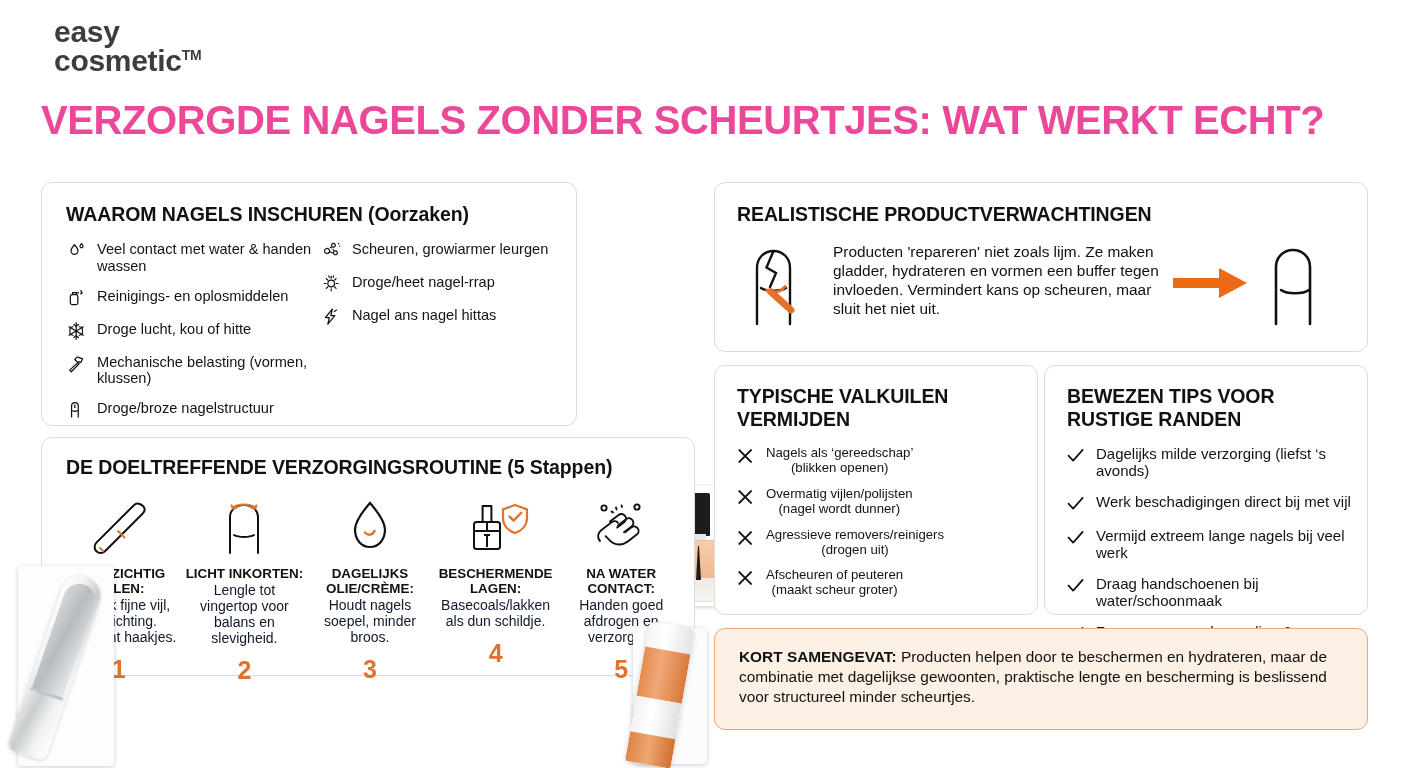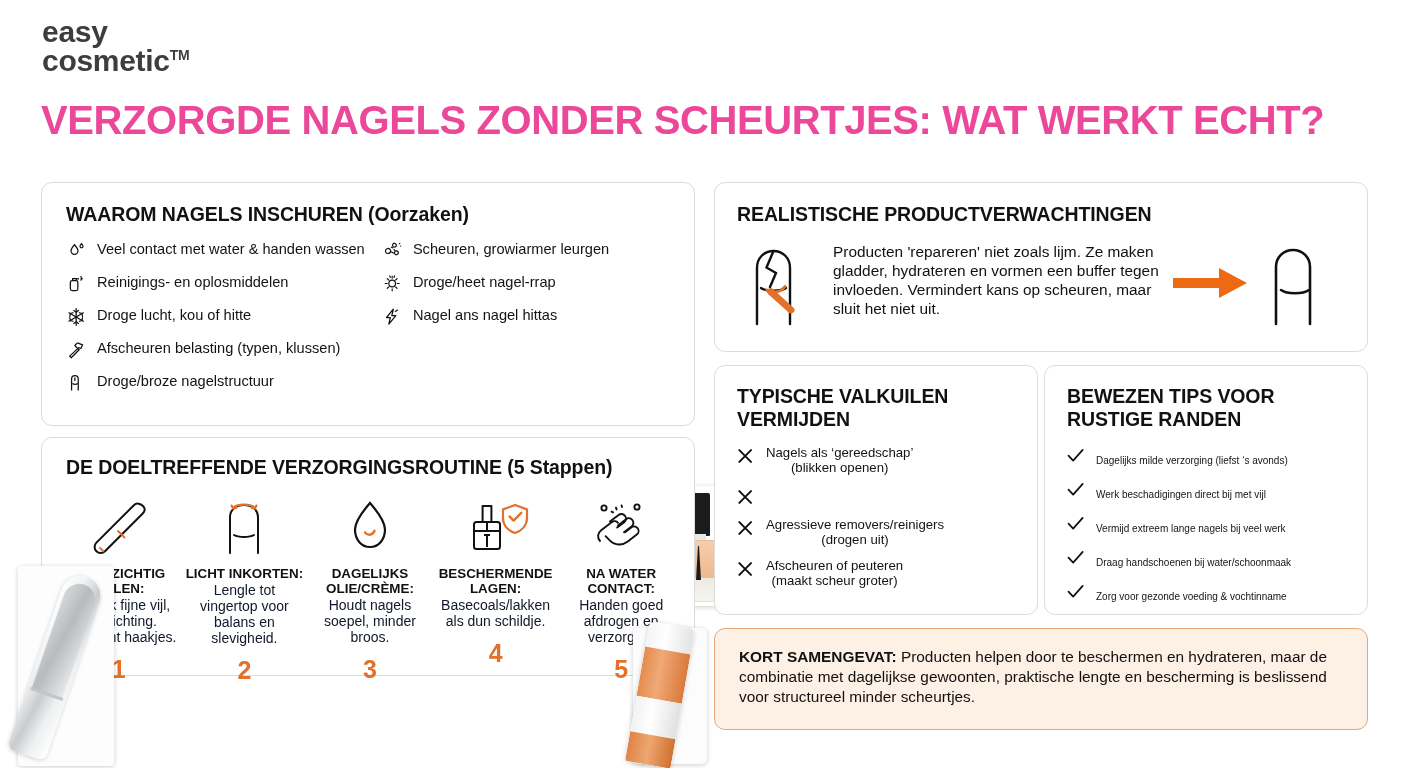--- a/index.html
+++ b/index.html
@@ -5,21 +5,21 @@
   * { box-sizing: border-box; margin: 0; padding: 0; }
   html, body {
     width: 1408px; height: 768px;
     background: #ffffff;
     font-family: "Liberation Sans", sans-serif;
     overflow: hidden;
   }
   #root { position: relative; width: 1408px; height: 768px; background:#fff; }
 
   
-  .logo { position:absolute; left:42px; top:18px; line-height:0.96; }
+  .logo { position:absolute; left:54px; top:18px; line-height:0.96; }
   .logo-l1, .logo-l2 { font-size:30px; font-weight:600; color:#3d3d3d; letter-spacing:-0.3px; }
   .logo-tm { font-size:14px; vertical-align:super; font-weight:600; }
   .main-title {
     position:absolute; left:41px; top:98px; width:1330px;
     font-size:40px; font-weight:800; color:#ec4899;
     letter-spacing:-0.4px; white-space:nowrap;
   }
 
   
   .panel {
@@ -34,24 +34,24 @@
   
   .ilist { list-style:none; }
   .ilist li {
     display:flex; align-items:flex-start; gap:9px;
     font-size:14.6px; color:#131313; line-height:1.15;
   }
   .ico { flex:0 0 auto; width:22px; height:20px; display:block; }
   .ico svg { display:block; width:100%; height:100%; }
 
   
-  #p-causes { left:41px; top:182px; width:654px; height:244px; }
+  #p-causes { left:41px; top:182px; width:536px; height:244px; }
   #p-causes .panel-title { position:absolute; left:24px; top:20px; }
   .causes-cols { position:absolute; left:24px; top:58px; right:16px; display:flex; }
-  .causes-col-a { width:320px;text-align:center; }
+  .causes-col-a { width:320px; }
   .causes-col-b { width:300px; }
   .causes-col-a li, .causes-col-b li { margin-bottom:13px; }
 
   
   #p-routine { left:41px; top:437px; width:654px; height:239px; }
   #p-routine .panel-title { position:absolute; left:24px; top:18px; }
   .steps { position:absolute; left:14px; top:58px; right:10px; display:flex; }
   .step { flex:1 1 0; text-align:center; padding:0 4px; }
   .step-ico { height:64px; display:flex; align-items:center; justify-content:center; }
   .step-ico svg { display:block; }
@@ -69,21 +69,21 @@
   
   #p-pitfall { left:714px; top:365px; width:324px; height:250px; }
   #p-pitfall .panel-title { position:absolute; left:22px; top:19px; right:14px; }
   #p-pitfall .ilist { position:absolute; left:20px; top:80px; right:12px; }
   #p-pitfall .ilist li { margin-bottom:11px; font-size:13.2px; line-height:1.13;text-align:center; }
 
   
   #p-tips { left:1044px; top:365px; width:324px; height:250px; }
   #p-tips .panel-title { position:absolute; left:22px; top:19px; right:12px; }
   #p-tips .ilist { position:absolute; left:20px; top:80px; right:8px; }
-  #p-tips .ilist li { margin-bottom:14px; font-size:10px; line-height:1.13;align-items:flex-end; }
+  #p-tips .ilist li { margin-bottom:14px; font-size:15px; line-height:1.13; }
 
   
   #p-summary {
     position:absolute; left:714px; top:628px; width:654px; height:102px;
     background:#fdf0e5; border:1.5px solid #e8a77a; border-radius:11px;
   }
   .summary-text {
     position:absolute; left:24px; top:18px; right:20px;
     font-size:15.4px; color:#111; line-height:1.3;
   }
@@ -154,21 +154,21 @@
           <span>Droge lucht, kou of hitte</span>
         </li>
         <li>
           <span class="ico">
             <svg viewBox="0 0 24 24" fill="none" stroke="#111" stroke-width="1.5" stroke-linejoin="round">
               <path d="M12.5 3.4l6.2 2.4-2.1 4.4-2.5-1-1.2 1.2"></path>
               <path d="M12.9 10.4L3.2 19.4l1.9 1.9 9.5-9.6z"></path>
               <path d="M12.5 3.4L9.4 6.6l3.5 3.8"></path>
             </svg>
           </span>
-          <span>Afscheuren belasting (typen, klussen)</span>
+          <span>Mechanische belasting (vormen, klussen)</span>
         </li>
         <li>
           <span class="ico">
             <svg viewBox="0 0 24 24" fill="none" stroke="#111" stroke-width="1.5">
               <path d="M5.5 21V7.2a4 4 0 0 1 8 0V21"></path>
               <path d="M6.4 12.6c1.6.9 5 .9 6.6 0"></path>
               <path d="M9.4 5.4v4.2"></path>
             </svg>
           </span>
           <span>Droge/broze nagelstructuur</span>
@@ -343,20 +343,24 @@
           <span>Nagels als ‘gereedschap’</span><br>
           <span>(blikken openen)</span>
         </span>
       </li>
       <li>
         <span class="ico">
           <svg viewBox="0 0 24 24" fill="none" stroke="#111" stroke-width="2.4" stroke-linecap="round">
               <path d="M4 5l14 14M18 5L4 19"></path>
             </svg>
         </span>
+        <span>
+          <span>Overmatig vijlen/polijsten</span><br>
+          <span>(nagel wordt dunner)</span>
+        </span>
       </li>
       <li>
         <span class="ico">
           <svg viewBox="0 0 24 24" fill="none" stroke="#111" stroke-width="2.4" stroke-linecap="round">
               <path d="M4 5l14 14M18 5L4 19"></path>
             </svg>
         </span>
         <span>
           <span>Agressieve removers/reinigers</span><br>
           <span>(drogen uit)</span>

